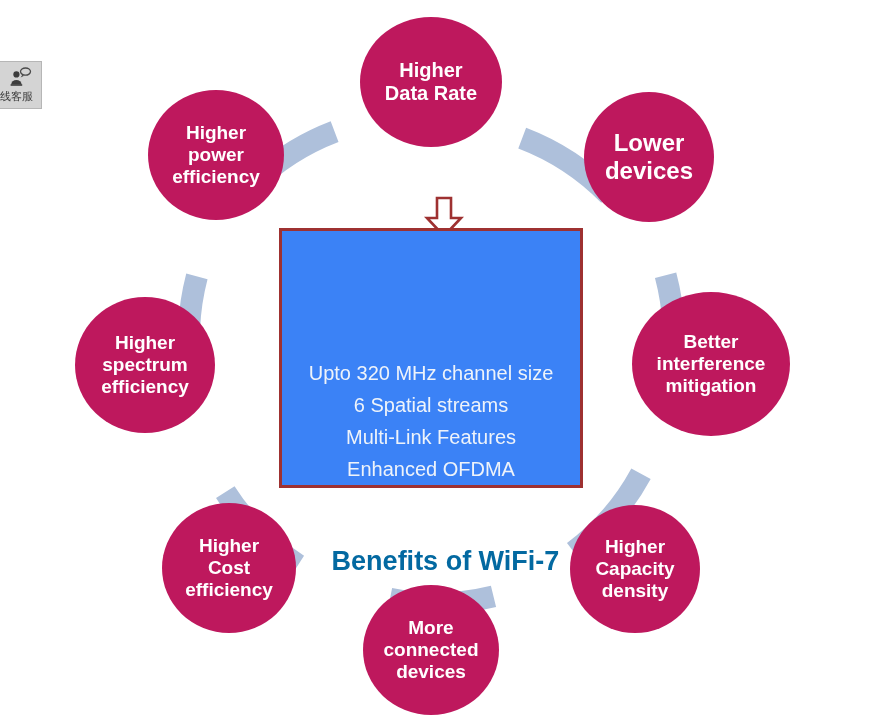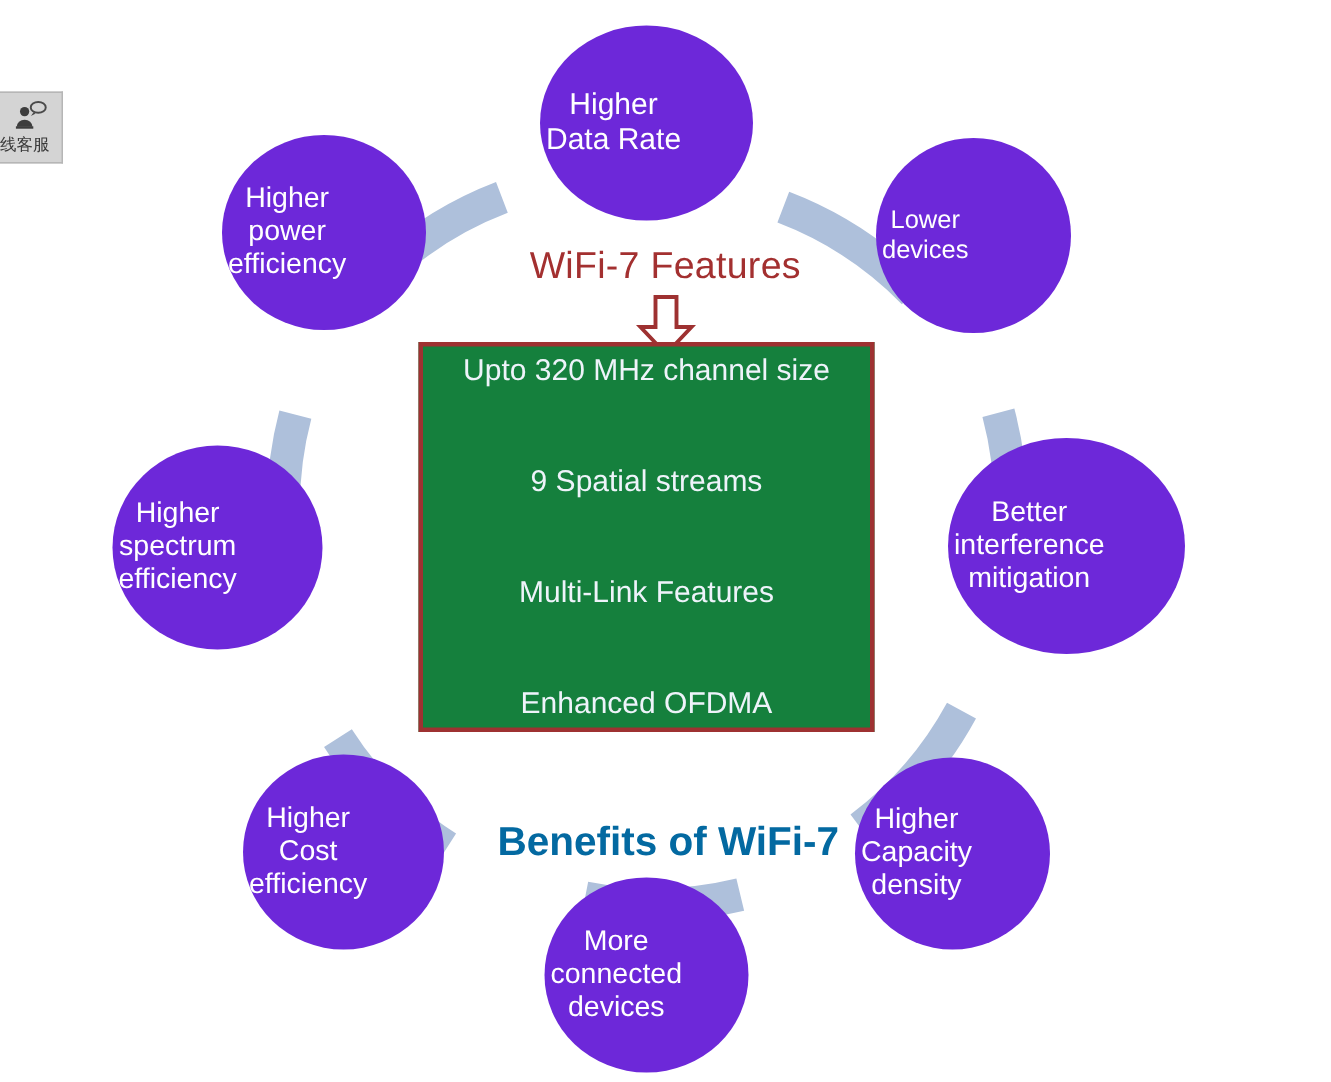--- a/index.html
+++ b/index.html
@@ -62,30 +62,32 @@
     left: 0;
     top: 0;
     width: 887px;
     height: 721px;
   }
 
   
   .node {
     position: absolute;
     border-radius: 50%;
-    background: #6d28d9;
+    background: #be185d;
     color: #ffffff;
     display: flex;
     align-items: center;
+    justify-content: center;
     text-align: center;
     line-height: 1.16;
     font-size: 19px;
     box-sizing: border-box;
     padding: 4px;
     z-index: 5;
+    font-weight: bold;
   }
   .node span { display: block; }
 
   
   #center-title {
     position: absolute;
     left: 0;
     right: 0;
     top: 163px;
     text-align: center;
@@ -104,27 +106,27 @@
     z-index: 8;
   }
 
   
   #features-box {
     position: absolute;
     left: 279px;
     top: 228px;
     width: 304px;
     height: 260px;
-    background: #15803d;
+    background: #3b82f6;
     border: 3px solid #9e3131;
     box-sizing: border-box;
     display: flex;
     flex-direction: column;
     align-items: center;
-    justify-content: space-between;
+    justify-content: flex-end;
     z-index: 9;
   }
   #features-box .feature-line {
     color: #eef3fa;
     font-size: 20px;
     line-height: 32px;
     text-align: center;
     white-space: nowrap;
   }
 
@@ -172,21 +174,21 @@
     </g>
   </svg>
 
   <div class="node" style="left:360px; top:17px; width:142px; height:130px; font-size:20px;">
     <div>
       <span>Higher</span>
       <span>Data Rate</span>
     </div>
   </div>
 
-  <div class="node" style="left:584px; top:92px; width:130px; height:130px; font-size:17px;">
+  <div class="node" style="left:584px; top:92px; width:130px; height:130px; font-size:24px;">
     <div>
       <span>Lower</span>
       <span>devices</span>
     </div>
   </div>
 
   <div class="node" style="left:632px; top:292px; width:158px; height:144px; font-size:19px;">
     <div>
       <span>Better</span>
       <span>interference</span>
@@ -227,30 +229,29 @@
   </div>
 
   <div class="node" style="left:148px; top:90px; width:136px; height:130px; font-size:19px;">
     <div>
       <span>Higher</span>
       <span>power</span>
       <span>efficiency</span>
     </div>
   </div>
 
-  <div id="center-title">WiFi-7 Features</div>
 
   <div id="down-arrow">
     <svg viewBox="0 0 48 42" width="48" height="42">
       <path d="M17 2 L31 2 L31 22 L41 22 L24 40 L7 22 L17 22 Z" fill="#ffffff" stroke="#9e3131" stroke-width="2.6" stroke-linejoin="miter"></path>
     </svg>
   </div>
 
   <div id="features-box">
     <div class="feature-line">Upto 320 MHz channel size</div>
-    <div class="feature-line">9 Spatial streams</div>
+    <div class="feature-line">6 Spatial streams</div>
     <div class="feature-line">Multi-Link Features</div>
     <div class="feature-line">Enhanced OFDMA</div>
   </div>
 
   <div id="bottom-title">Benefits of WiFi-7</div>
 
 </div>
 
 </body></html>

